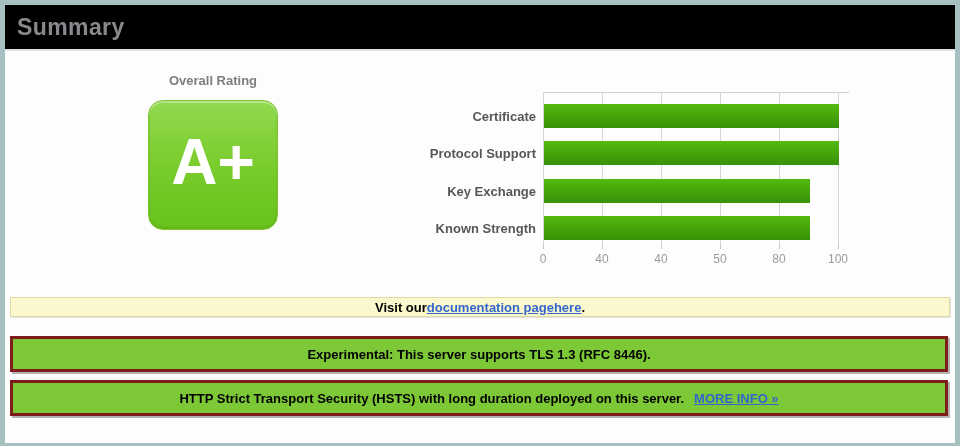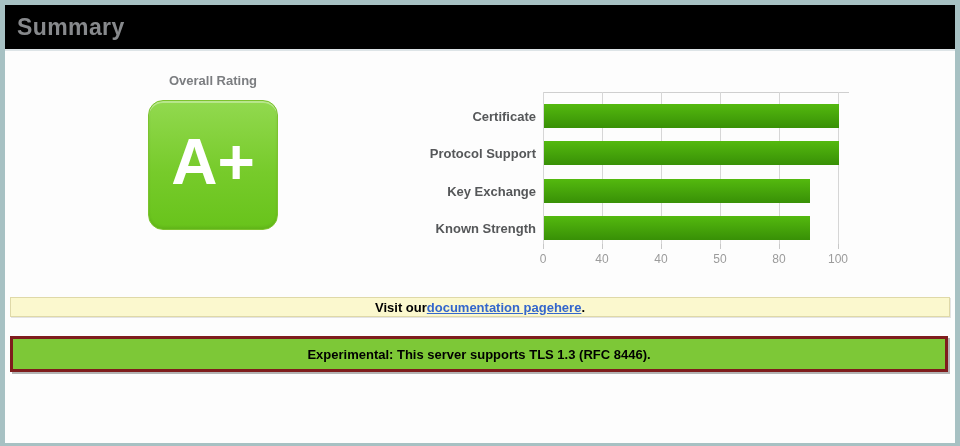--- a/index.html
+++ b/index.html
@@ -115,19 +115,23 @@
         <span>Visit our </span>
         <a>documentation page</a>
         <a>here</a>
         <span>.</span>
       </div>
 
     <div class="notice notice-green" id="notice-experimental">
       <span>Experimental: This server supports TLS 1.3 (RFC 8446).</span>
     </div>
 
+    <div class="notice notice-green" id="notice-hsts">
+      <span>HTTP Strict Transport Security (HSTS) with long duration deployed on this server.</span>
+        <a>MORE INFO »</a>
+    </div>
 
   <div class="cat-label" style="top: 58px;">Certificate</div>
       <div class="cat-label" style="top: 133px;">Key Exchange</div>
       <div class="cat-label" style="top: 95px;">Protocol Support</div>
       <div class="cat-label" style="top: 170px;">Known Strength</div>
     </div>
 </div>
 
 </body></html>

